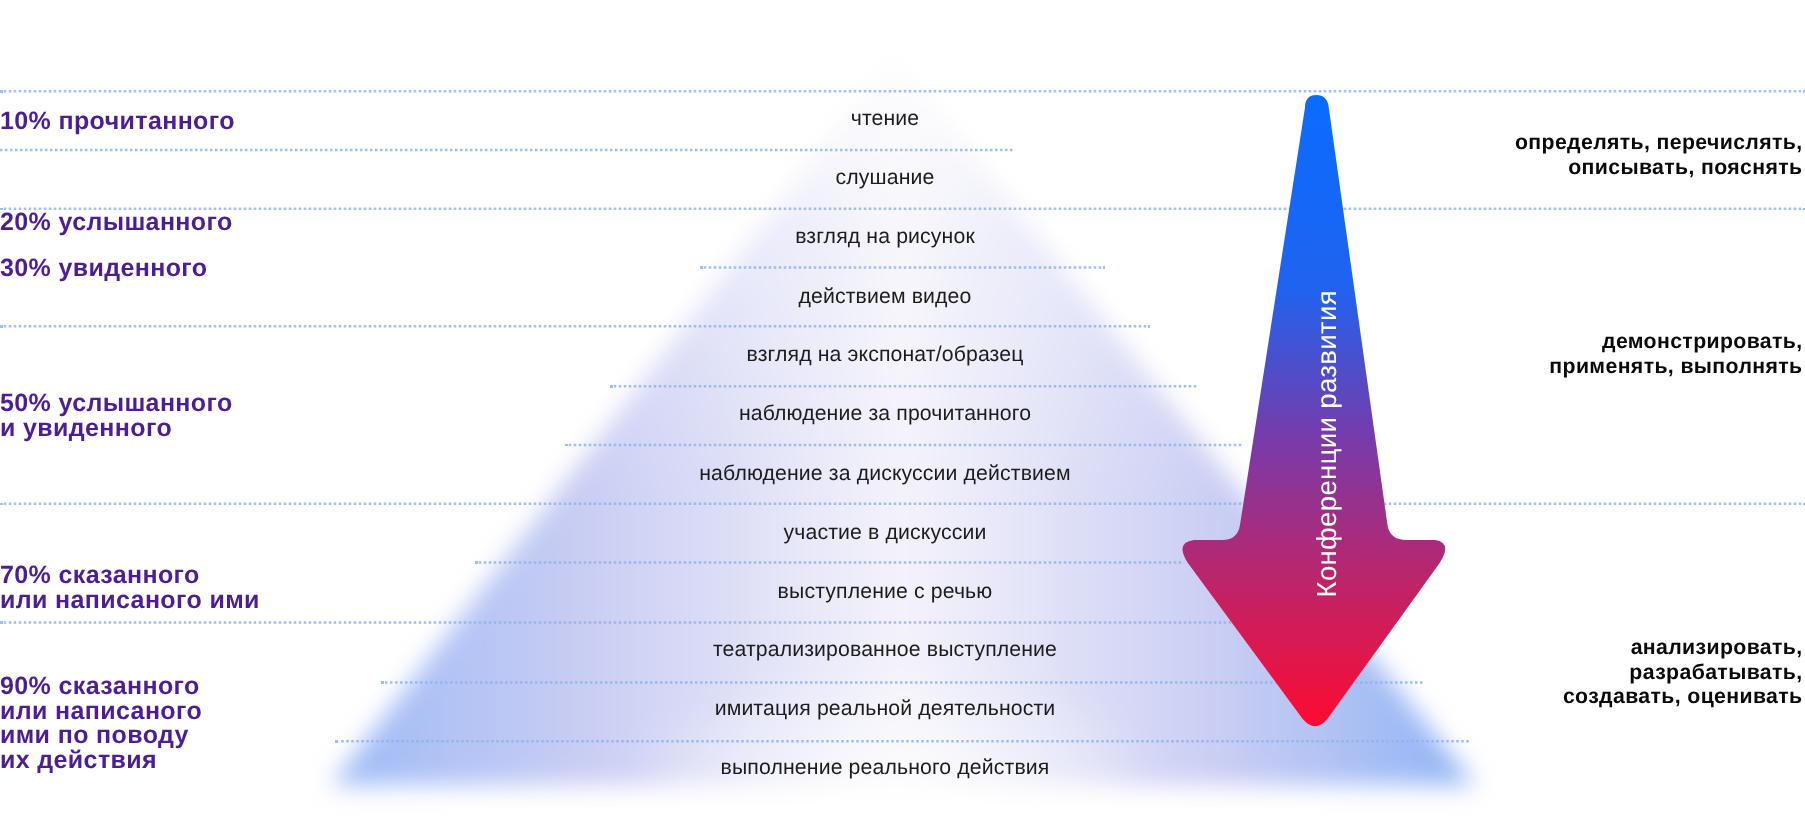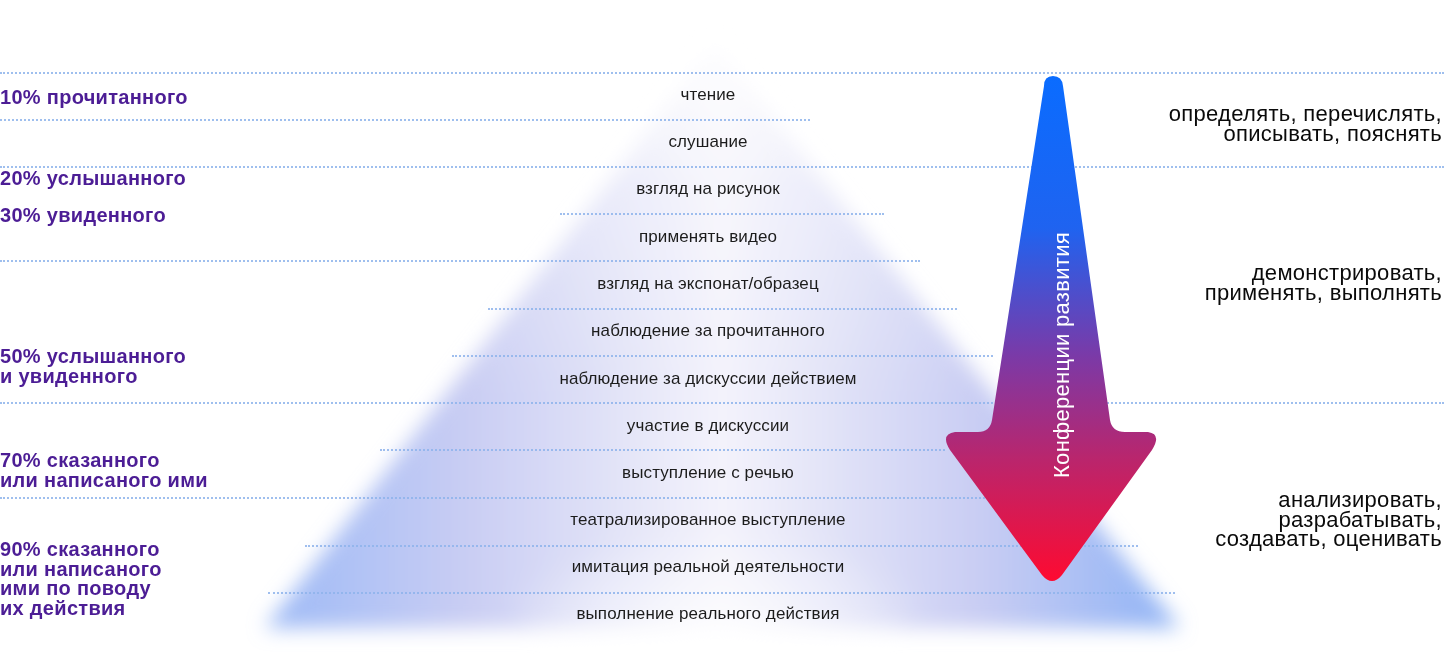--- a/index.html
+++ b/index.html
@@ -3,21 +3,21 @@
 <meta charset="utf-8">
 <style>
   html, body { margin: 0; padding: 0; background: #ffffff; }
   body { width: 1444px; height: 665px; position: relative; overflow: hidden; font-family: "Liberation Sans", "DejaVu Sans", sans-serif; }
   #stage { position: absolute; left: 0; top: 0; width: 1444px; height: 665px; }
   .pyramid-svg { position: absolute; left: 0; top: 0; width: 1444px; height: 665px; }
   .dotline { position: absolute; height: 0; border-top: 2px dotted #8fb4ec; opacity: 0.85; }
   .center-label { position: absolute; left: 0; width: 1444px; margin-left: -14px; text-align: center; font-size: 17px; color: #1c1c1c; line-height: 20px; letter-spacing: 0.1px; }
   .center-label span { display: inline-block; }
   .left-label { position: absolute; left: 0; font-weight: bold; font-size: 20px; line-height: 19.5px; color: #4c1d95; letter-spacing: 0.3px; white-space: pre-line; }
-  .right-label { position: absolute; right: 2px; text-align: right; font-weight: normal; font-size: 22px; line-height: 19.5px; color: #0a0a0a; letter-spacing: 0.3px; white-space: pre-line; }
+  .right-label { position: absolute; right: 2px; text-align: right; font-weight: bold; font-size: 17px; line-height: 19.5px; color: #0a0a0a; letter-spacing: 0.3px; white-space: pre-line; }
   .arrow-svg { position: absolute; left: 0; top: 0; width: 1444px; height: 665px; }
   .arrow-text { position: absolute; left: 1062px; top: 355px; transform: translate(-50%, -50%) rotate(-90deg); color: #ffffff; font-size: 22px; white-space: nowrap; letter-spacing: 0.3px; }
 </style>
 </head>
 <body>
 
 <div id="stage">
 
   <svg class="pyramid-svg" viewBox="0 0 1444 665" xmlns="http://www.w3.org/2000/svg">
     <defs>
@@ -58,47 +58,47 @@
   <div class="dotline" style="top:355px; left:452px; width:541px;"></div>
   <div class="dotline" style="top:402px; left:0px; width:1444px;"></div>
   <div class="dotline" style="top:449px; left:380px; width:565px;"></div>
   <div class="dotline" style="top:497px; left:0px; width:985px;"></div>
   <div class="dotline" style="top:545px; left:305px; width:833px;"></div>
   <div class="dotline" style="top:592px; left:268px; width:907px;"></div>
 
   <div class="center-label" style="top:85px;"><span>чтение</span></div>
   <div class="center-label" style="top:132px;"><span>слушание</span></div>
   <div class="center-label" style="top:179px;"><span>взгляд на рисунок</span></div>
-  <div class="center-label" style="top:227px;"><span>применять видео</span></div>
+  <div class="center-label" style="top:227px;"><span>действием видео</span></div>
   <div class="center-label" style="top:274px;"><span>взгляд на экспонат/образец</span></div>
   <div class="center-label" style="top:321px;"><span>наблюдение за прочитанного</span></div>
   <div class="center-label" style="top:369px;"><span>наблюдение за дискуссии действием</span></div>
   <div class="center-label" style="top:416px;"><span>участие в дискуссии</span></div>
   <div class="center-label" style="top:463px;"><span>выступление с речью</span></div>
   <div class="center-label" style="top:510px;"><span>театрализированное выступление</span></div>
   <div class="center-label" style="top:557px;"><span>имитация реальной деятельности</span></div>
   <div class="center-label" style="top:604px;"><span>выполнение реального действия</span></div>
 
   <div class="left-label" style="top:88px;">10% прочитанного</div>
   <div class="left-label" style="top:135px;margin-top:34px;">20% услышанного</div>
   <div class="left-label" style="top:206px;">30% увиденного</div>
-  <div class="left-label" style="top:314px;margin-top:33px;">50% услышанного
+  <div class="left-label" style="top:314px;">50% услышанного
 и увиденного</div>
   <div class="left-label" style="top:451px;">70% сказанного
 или написаного ими</div>
   <div class="left-label" style="top:540px;">90% сказанного
 или написаного
 ими по поводу
 их действия</div>
 
   <div class="right-label" style="top:104px;">определять, перечислять,
 описывать, пояснять</div>
   <div class="right-label" style="top:263px;margin-left:12px;">демонстрировать,
 применять, выполнять</div>
-  <div class="right-label" style="top:490px;">анализировать,
+  <div class="right-label" style="top:508px;">анализировать,
 разрабатывать,
 создавать, оценивать</div>
 
   <svg class="arrow-svg" viewBox="0 0 1444 665" xmlns="http://www.w3.org/2000/svg">
     <defs>
       <linearGradient id="arrowGrad" x1="0" y1="76" x2="0" y2="583" gradientUnits="userSpaceOnUse">
         <stop offset="0" stop-color="#0a6cff"></stop>
         <stop offset="0.3" stop-color="#1f63f0"></stop>
         <stop offset="0.55" stop-color="#7a3aa8"></stop>
         <stop offset="0.75" stop-color="#b8266e"></stop>

